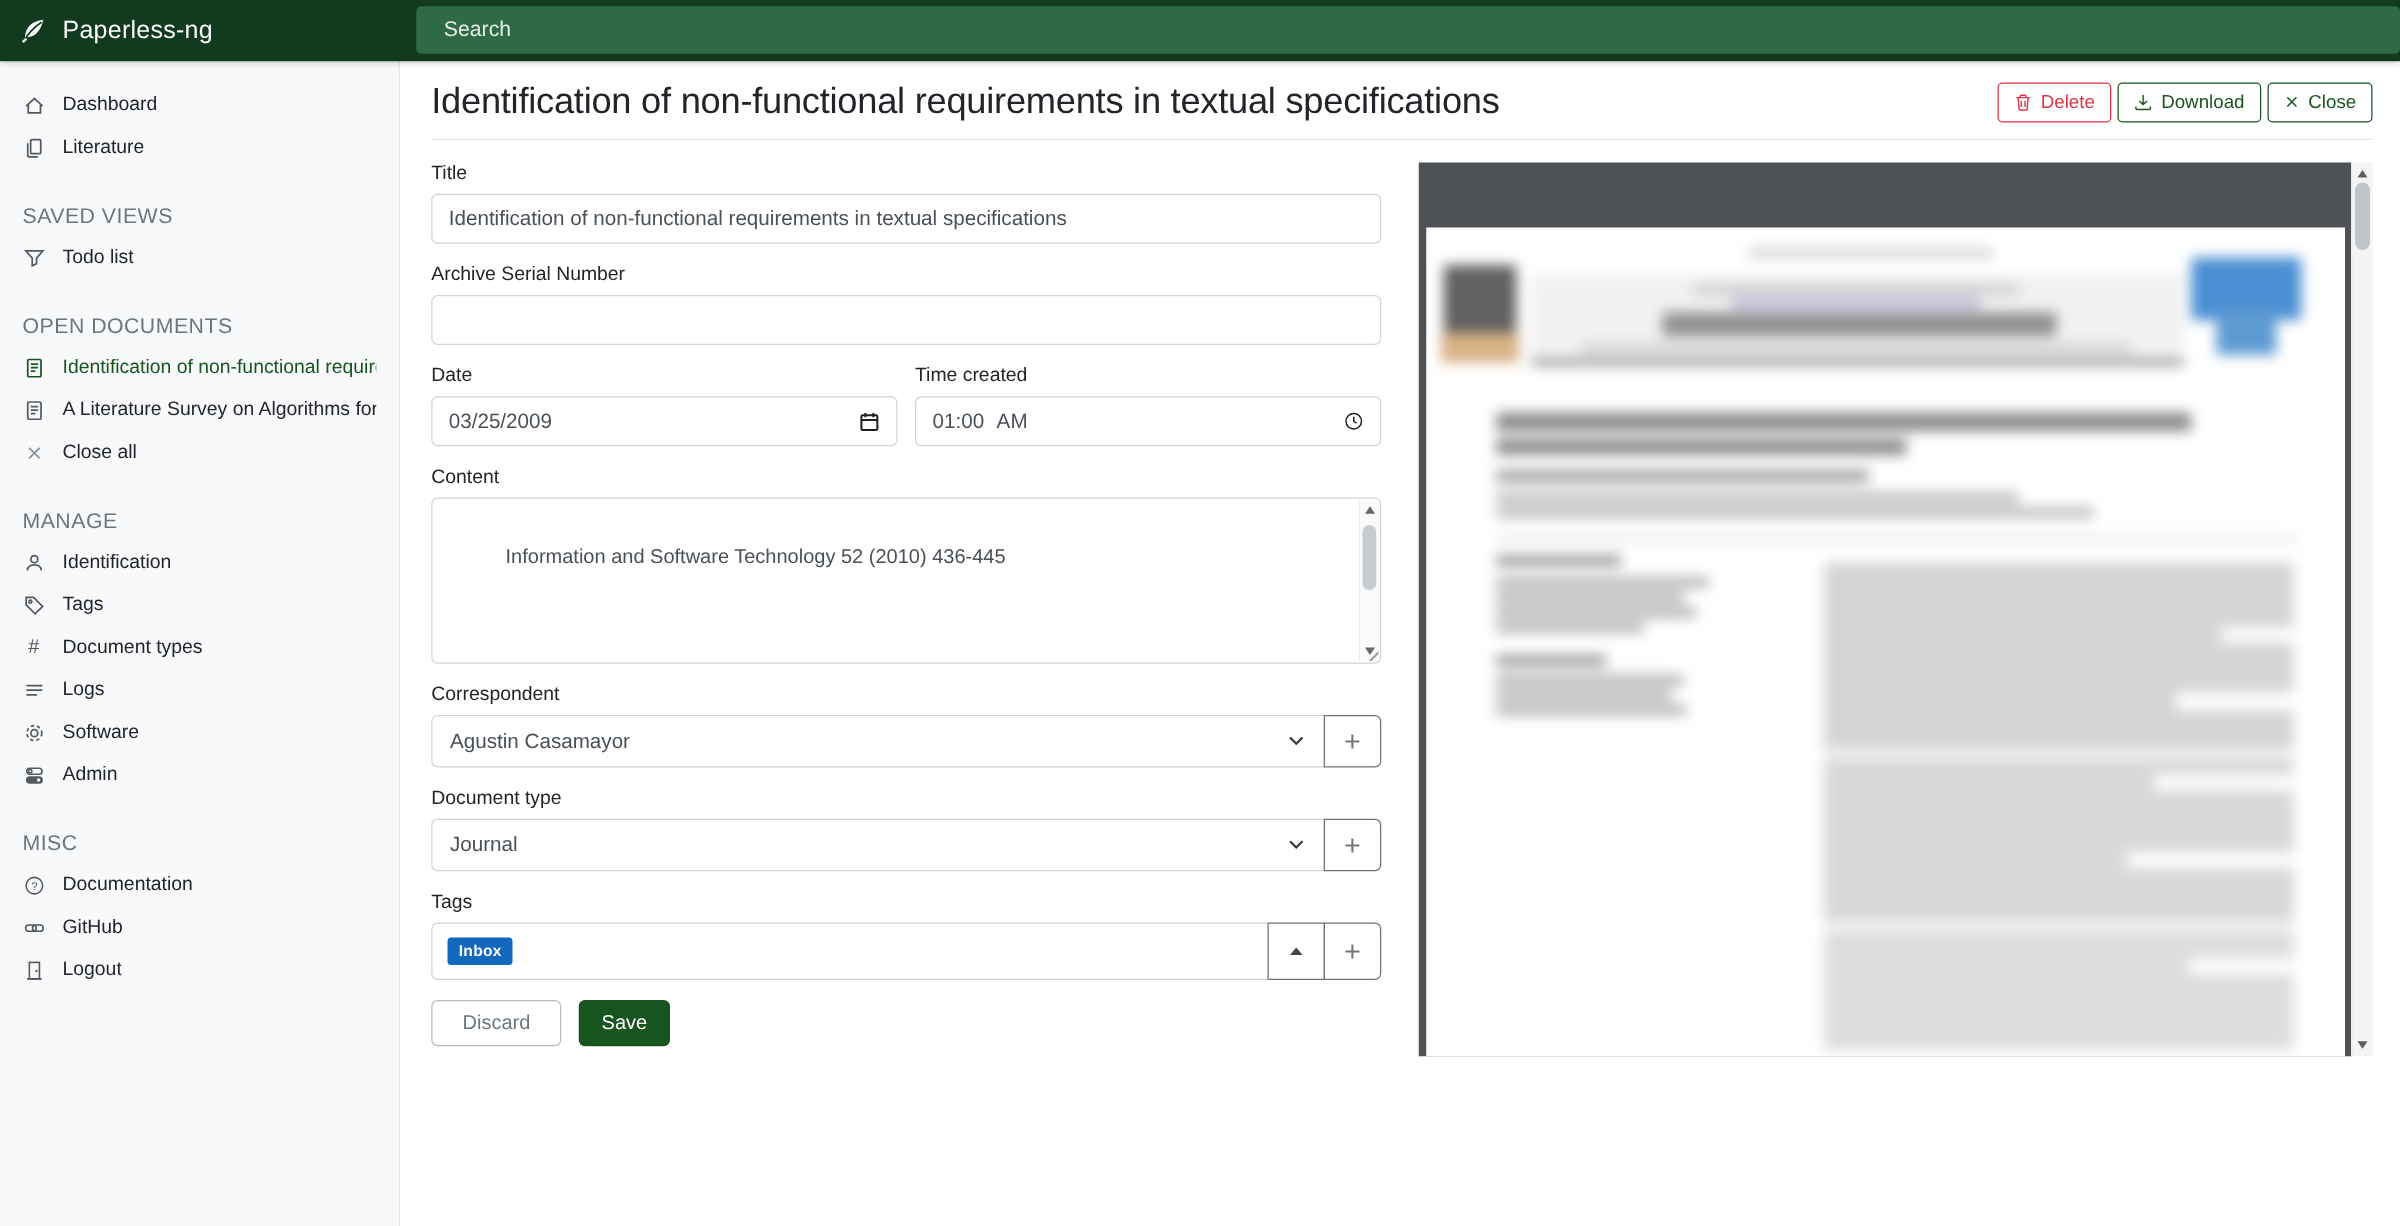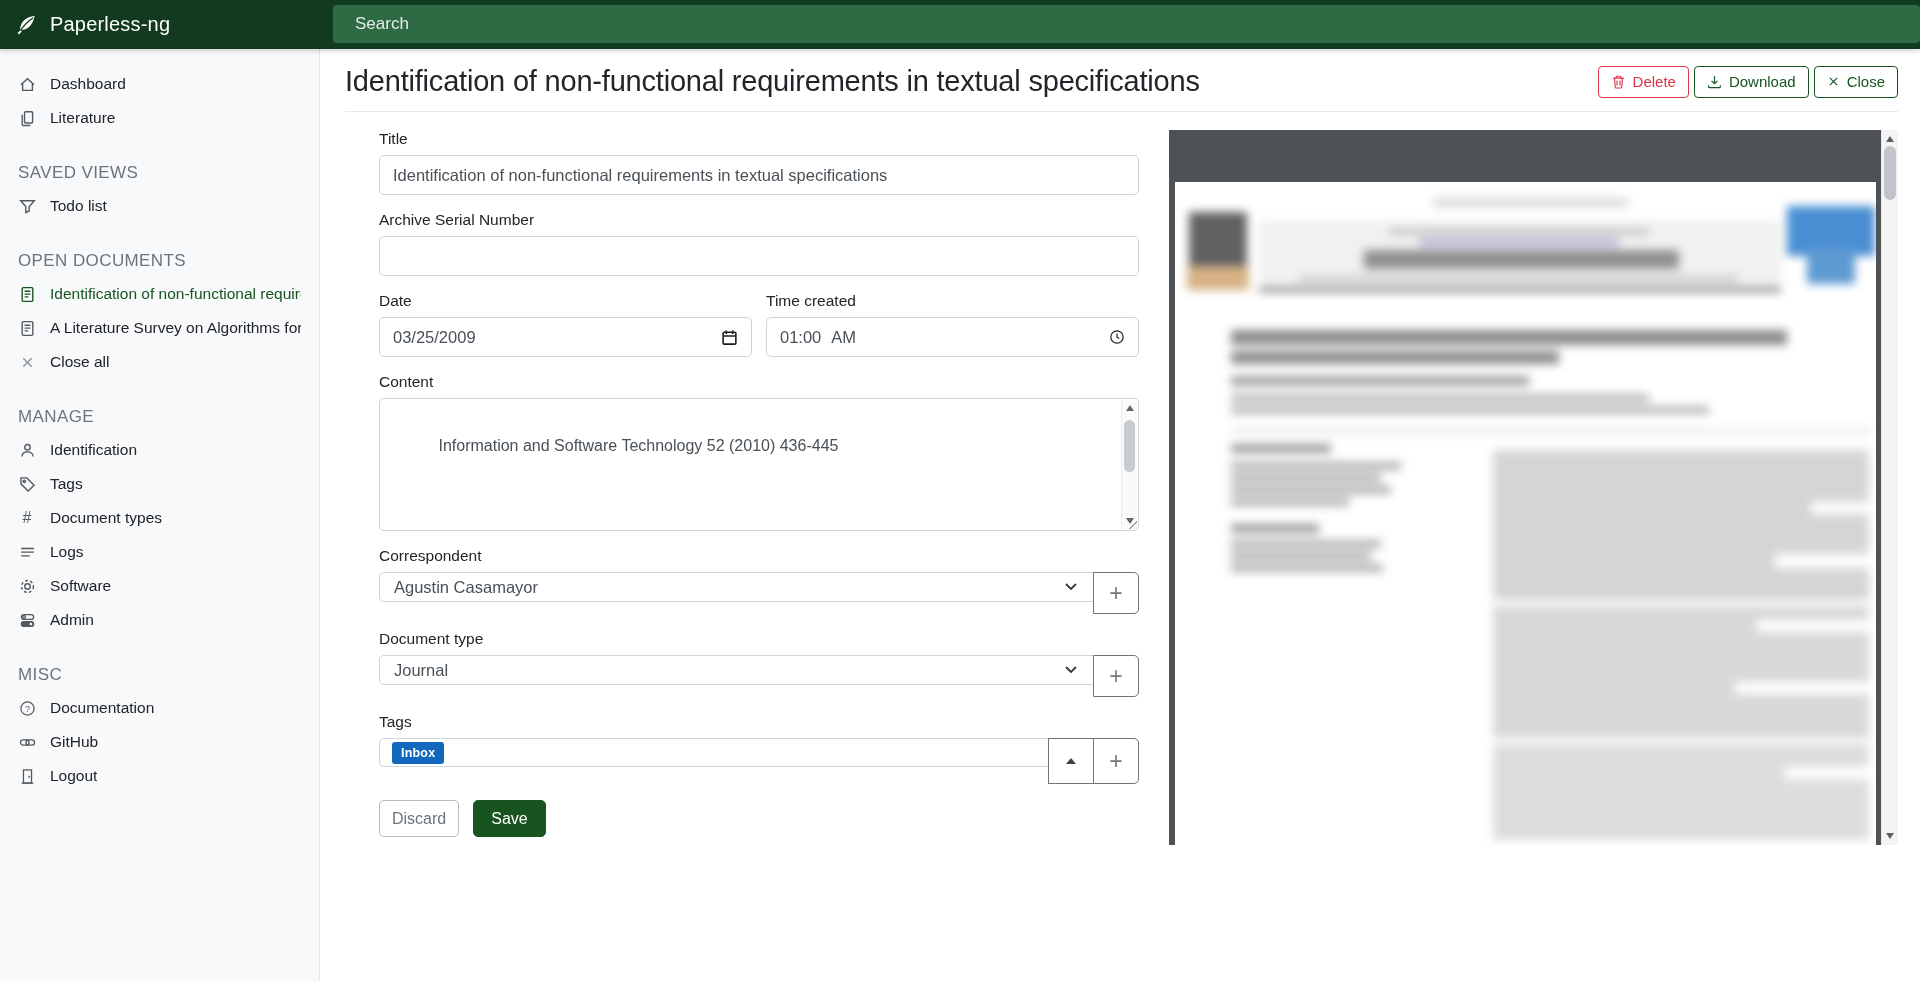--- a/index.html
+++ b/index.html
@@ -37,21 +37,21 @@
   .main{position:absolute; left:320px; top:49px; right:0; bottom:0; background:#fff; padding:16px 22px 0 25px;}
   .page-head{display:flex; align-items:center;}
   .page-title{font-size:29px; font-weight:400; color:#212529; letter-spacing:-.2px;}
   .head-actions{margin-left:auto; display:flex; gap:5px;}
   .btn{display:inline-flex; align-items:center; gap:7px; height:32px; padding:0 12px; border-radius:4px;
        background:#fff; font-size:15px; cursor:pointer; border:1px solid transparent;}
   .btn-danger{color:var(--danger-red); border-color:var(--danger-red);}
   .btn-green{color:var(--accent-green); border-color:var(--accent-green);}
   .hr{border:none; border-top:1px solid #e7eaec; margin:13px 0 18px 0;}
 
-  .content-row{display:flex;margin-left:34px;}
+  .content-row{display:flex;}
   .form-col{width:760px; margin-right:30px;}
   .field{margin-bottom:16px;}
   .field label{display:block; font-size:15.5px; margin-bottom:7px; color:#212529;}
   .tb{width:100%; height:40px; border:1px solid #ced4da; border-radius:5px; padding:0 13px;
       font-size:16.5px; color:#495057; font-family:inherit; background:#fff; outline:none;}
   .two-col{display:flex; gap:14px;}
   .two-col .col{flex:1;}
   .input-box{display:flex; align-items:center; height:40px; border:1px solid #ced4da; border-radius:5px;
              padding:0 13px; font-size:16.5px; color:#495057; background:#fff;}
   .input-box .val{flex:1;}
@@ -64,39 +64,39 @@
   .arr{position:absolute; left:50%; transform:translateX(-50%); width:0; height:0;}
   .arr.up{top:5px; border-left:4.5px solid transparent; border-right:4.5px solid transparent; border-bottom:6px solid #666;}
   .arr.down{bottom:5px; border-left:4.5px solid transparent; border-right:4.5px solid transparent; border-top:6px solid #666;}
   .ta-thumb{position:absolute; left:2px; right:2px; top:20px; height:52px; background:#c7ccd1; border-radius:6px;}
   .grip{position:absolute; right:1px; bottom:1px; width:11px; height:11px;
         background:repeating-linear-gradient(315deg,#9aa0a5 0 1.5px,transparent 1.5px 4.5px);
         clip-path:polygon(100% 0,100% 100%,0 100%); border-radius:0 0 4px 0;}
 
   
   .group{display:flex;}
-  .select-box{flex:1; display:flex; align-items:center; height:30px; border:1px solid #ced4da;
+  .select-box{flex:1; display:flex; align-items:center; height:42px; border:1px solid #ced4da;
               border-radius:5px 0 0 5px; padding:0 14px; font-size:16.5px; color:#495057; background:#fff; cursor:pointer;}
   .select-box .val{flex:1;}
   .chev{color:#343a40; display:flex; margin-right:2px;}
   .sq-btn{width:46px; height:42px; border:1px solid #6c757d; background:#fff; margin-left:-1px;
           display:flex; align-items:center; justify-content:center; cursor:pointer; color:#6c757d;}
   .sq-btn.last{border-radius:0 5px 5px 0;}
   .plus{font-size:23px; font-weight:300; line-height:0; color:#71797f;}
   .caret-up{width:0; height:0; border-left:5.5px solid transparent; border-right:5.5px solid transparent; border-bottom:6.5px solid #3e454c;}
 
   
-  .tag-area{flex:1; display:flex; align-items:center; height:29px; border:1px solid #ced4da;
+  .tag-area{flex:1; display:flex; align-items:center; height:46px; border:1px solid #ced4da;
             border-radius:5px 0 0 5px; padding:0 12px; background:#fff;}
   .tag-badge{background:var(--tag-blue); color:#fff; font-size:12.5px; font-weight:bold;
              padding:4px 9px; border-radius:3px; letter-spacing:.2px;}
   .sq-btn.tall{height:46px;}
 
   .form-actions{display:flex; gap:14px; margin-top:4px;}
-  .btn-discard{height:37px; padding:0 12px; border-radius:5px; border:1px solid #b4bbc1; background:#fff;
+  .btn-discard{height:37px; padding:0 24px; border-radius:5px; border:1px solid #b4bbc1; background:#fff;
                color:#6c757d; font-size:16px; cursor:pointer;}
   .btn-save{height:37px; padding:0 17px; border-radius:5px; border:1px solid var(--accent-green);
             background:var(--accent-green); color:#fff; font-size:16px; cursor:pointer;}
 
   
   .preview{flex:1; height:715px; display:flex;}
   .pdf-wrap{flex:1; position:relative; background:var(--preview-bg); overflow:hidden;}
   .pdf-page{position:absolute; left:6px; right:5px; top:52px; height:1100px; background:#fff; overflow:hidden;}
   .blurwrap{position:absolute; inset:0; filter:blur(5px);}
   .bb{position:absolute;}

